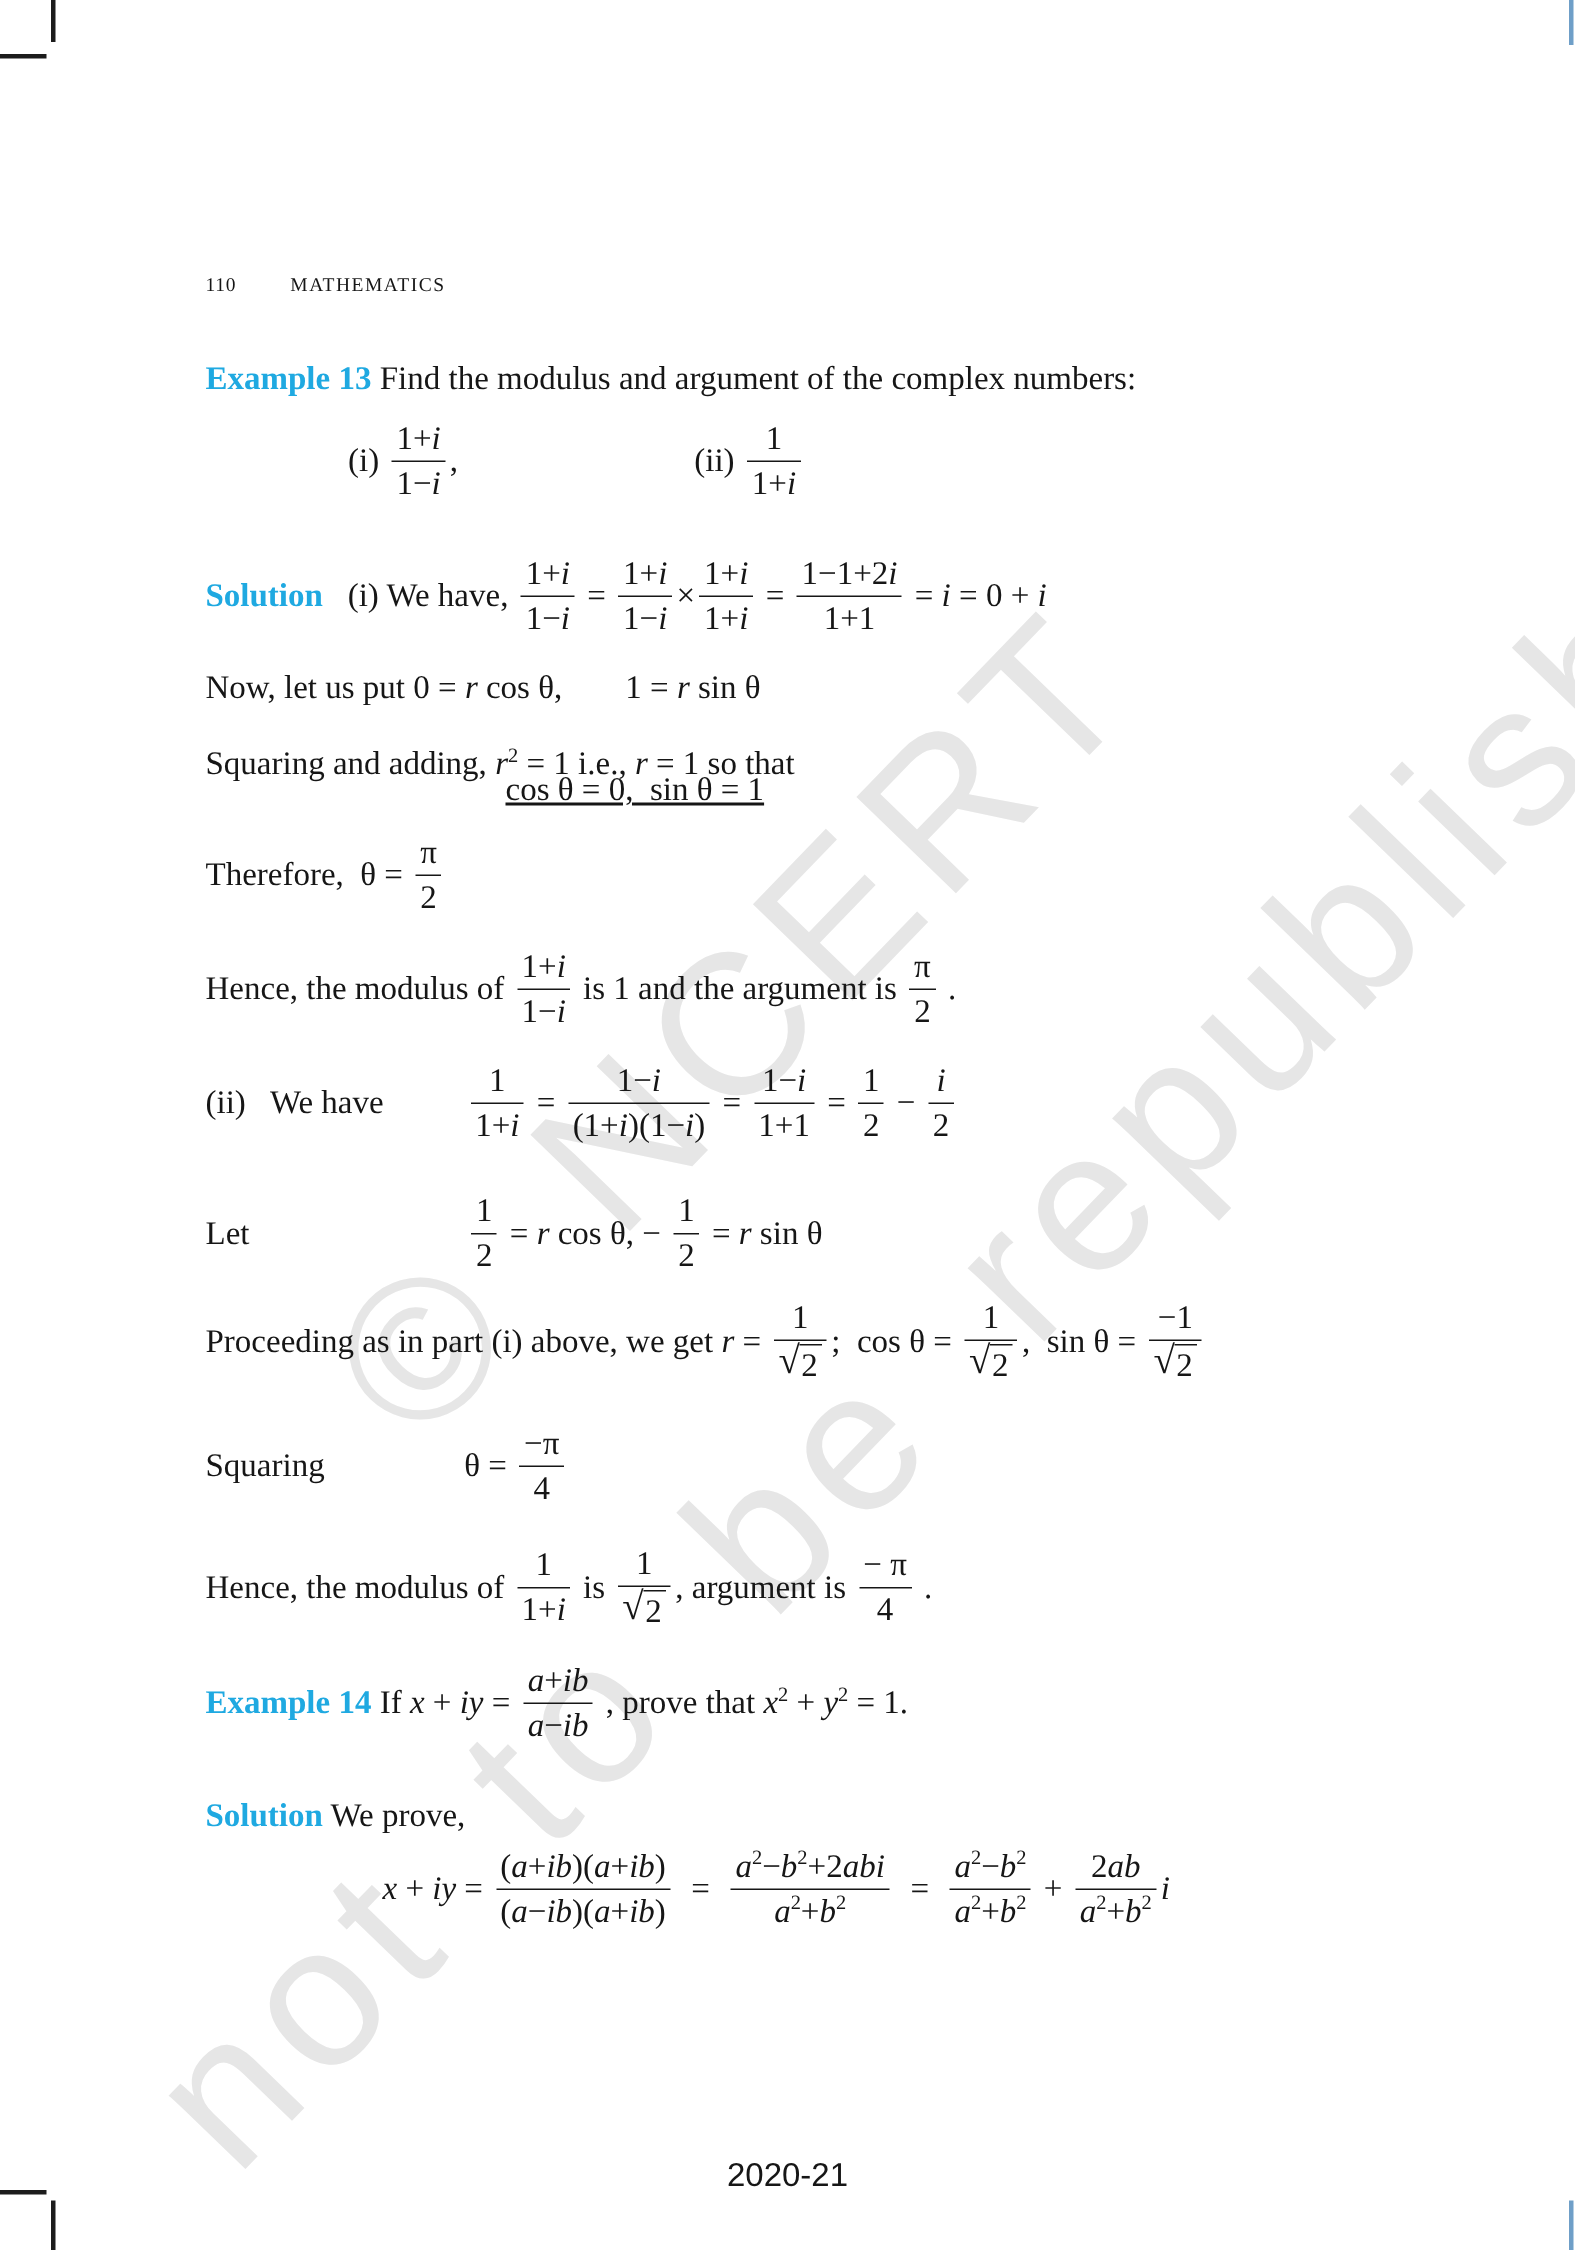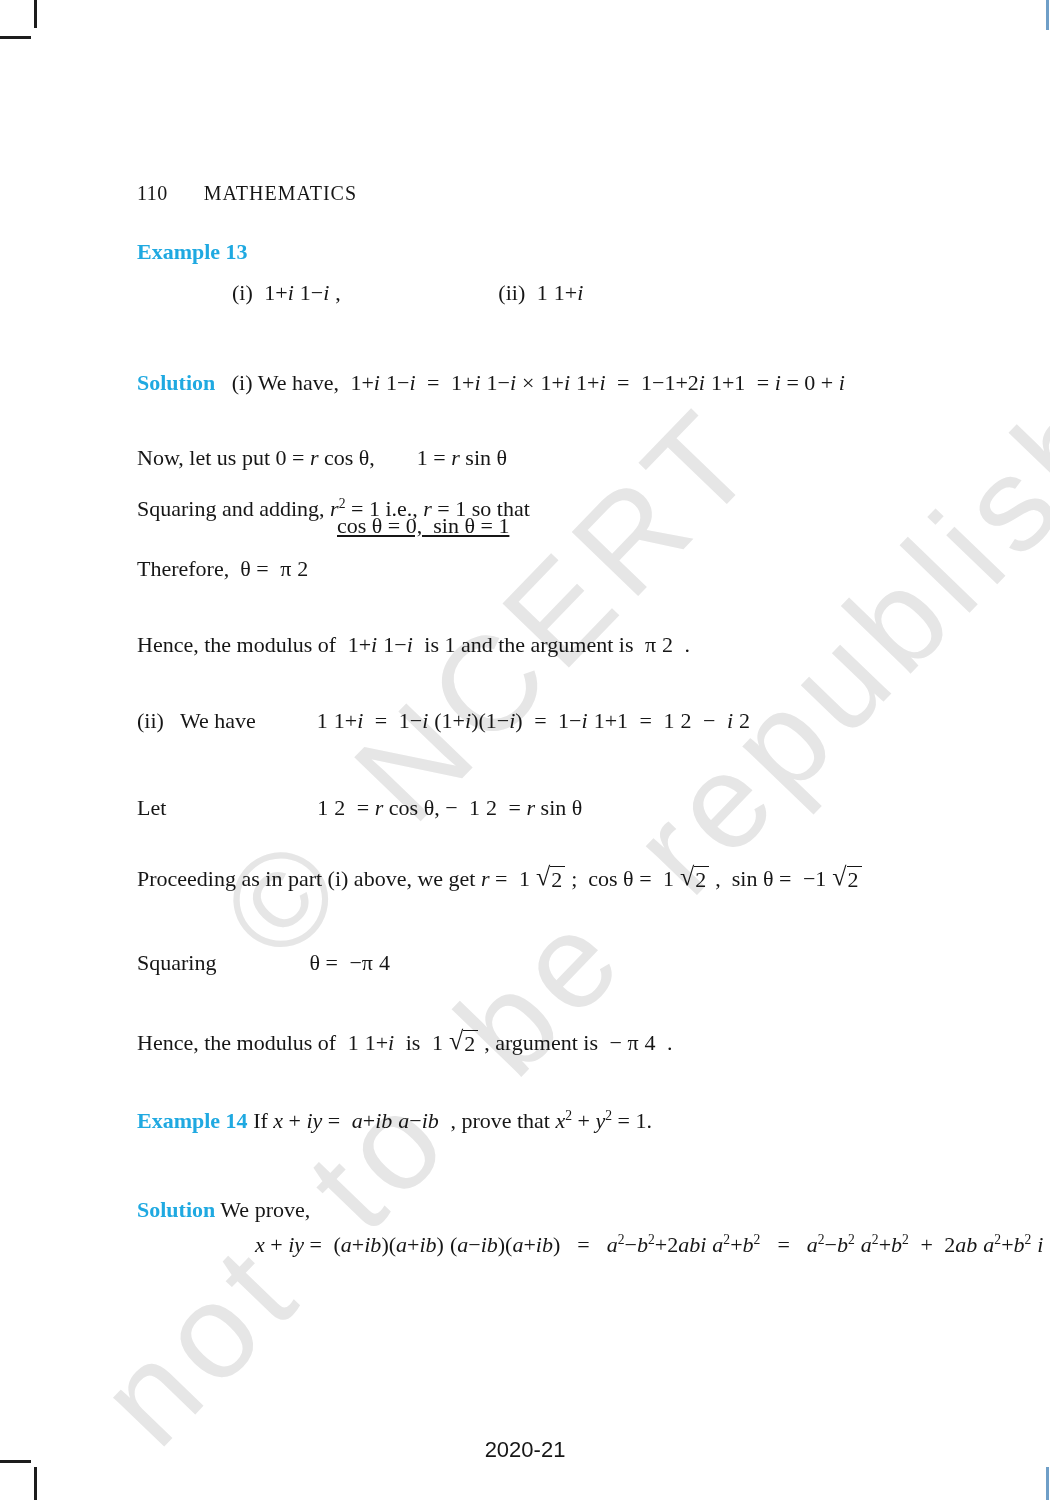--- a/index.html
+++ b/index.html
@@ -43,21 +43,21 @@
   .mark.tl-h{left:0;top:36px;width:31px;height:3px;}
   .mark.bl-h{left:0;top:1460px;width:31px;height:3px;}
   .mark.bl-v{left:34px;top:1467px;width:3px;height:33px;}
   .edge-strip{position:absolute;background:var(--edge);width:3px;z-index:3;}
   .edge-strip.top{right:1px;top:0;height:30px;}
   .edge-strip.bottom{right:1px;top:1467px;height:33px;}
 
   
   .runhead{
     position:absolute;left:137px;top:182px;
-    font-size:20px;letter-spacing:0.5px;z-index:2;
+    font-size:13px;letter-spacing:0.5px;z-index:2;
   }
   .runhead .title{margin-left:36px;letter-spacing:1px;}
   .folio{
     position:absolute;left:0;right:0;top:1437px;
     text-align:center;
     font-family:"Liberation Sans", sans-serif;
     font-size:22px;z-index:2;
   }
 
   
@@ -66,21 +66,21 @@
     display:flex;align-items:center;
     font-size:22px;
     white-space:pre;
     z-index:2;
   }
   .accent{color:var(--accent);font-weight:bold;}
   .mi{font-style:italic;}
   .msup{font-size:0.62em;line-height:0;vertical-align:super;}
   .sp{display:inline-block;height:1px;}
   .frac{
-    display:inline-flex;flex-direction:row;align-items:center;
+    display:inline-flex;flex-direction:column;align-items:center;
     text-align:center;margin:0 3px;line-height:1.12;
   }
   .fnum,.fden{padding:0 3px;white-space:pre;}
   .fbar{width:100%;border-top:1.8px solid var(--text);margin:2px 0;height:0;}
   .sqrt{display:inline-flex;align-items:flex-start;}
   .rad{font-size:1.18em;line-height:0.85;}
   .rcnt{border-top:1.7px solid var(--text);padding:1px 3px 0 1px;}
 </style>
 </head>
 <body>
@@ -97,21 +97,21 @@
   <div class="mark bl-h"></div>
   <div class="mark bl-v"></div>
   <div class="edge-strip top"></div>
   <div class="edge-strip bottom"></div>
 
   <div class="runhead">
     <span>110</span><span class="title">MATHEMATICS</span>
   </div>
 
   <main id="content">
-      <div class="line" style="top: 239px; left: 137px;"><span class="accent">Example 13</span></div>
+      <div class="line" style="top: 239px; left: 137px;"><span class="accent">Example 13</span><span> Find the modulus and argument of the complex numbers:</span></div>
       <div class="line" style="top: 280px; left: 232px;"><span>(i) </span><span class="frac"><span class="fnum"><span class="mr">1+</span><span class="mi">i</span></span><span class="fbar"></span><span class="fden"><span class="mr">1−</span><span class="mi">i</span></span></span><span>, </span><span class="sp" style="width: 152px;"></span><span>(ii) </span><span class="frac"><span class="fnum"><span class="mr">1</span></span><span class="fbar"></span><span class="fden"><span class="mr">1+</span><span class="mi">i</span></span></span></div>
       <div class="line" style="top: 370px; left: 137px;"><span class="accent">Solution</span><span>   (i) We have, </span><span class="frac"><span class="fnum"><span class="mr">1+</span><span class="mi">i</span></span><span class="fbar"></span><span class="fden"><span class="mr">1−</span><span class="mi">i</span></span></span><span> = </span><span class="frac"><span class="fnum"><span class="mr">1+</span><span class="mi">i</span></span><span class="fbar"></span><span class="fden"><span class="mr">1−</span><span class="mi">i</span></span></span><span>×</span><span class="frac"><span class="fnum"><span class="mr">1+</span><span class="mi">i</span></span><span class="fbar"></span><span class="fden"><span class="mr">1+</span><span class="mi">i</span></span></span><span> = </span><span class="frac"><span class="fnum"><span class="mr">1−1+2</span><span class="mi">i</span></span><span class="fbar"></span><span class="fden"><span class="mr">1+1</span></span></span><span> = </span><span class="m"><span class="mi">i</span></span><span> = 0 + </span><span class="m"><span class="mi">i</span></span></div>
       <div class="line" style="top: 445px; left: 137px; justify-content: center;"><span>Now, let us put 0 = </span><span class="m"><span class="mi">r</span></span><span> cos θ,</span><span class="sp" style="width: 42px;"></span><span>1 = </span><span class="m"><span class="mi">r</span></span><span> sin θ</span></div>
       <div class="line" style="top: 479px; left: 137px; margin-top: 17px;"><span>Squaring and adding, </span><span class="m"><span class="mi">r</span><sup class="msup">2</sup></span><span> = 1 i.e., </span><span class="m"><span class="mi">r</span></span><span> = 1 so that</span></div>
       <div class="line" style="top: 513px; left: 337px; text-decoration: underline;"><span>cos θ = 0,  sin θ = 1</span></div>
       <div class="line" style="top: 556px; left: 137px;"><span>Therefore,  θ = </span><span class="frac"><span class="fnum"><span class="mr">π</span></span><span class="fbar"></span><span class="fden"><span class="mr">2</span></span></span></div>
       <div class="line" style="top: 632px; left: 137px;"><span>Hence, the modulus of </span><span class="frac"><span class="fnum"><span class="mr">1+</span><span class="mi">i</span></span><span class="fbar"></span><span class="fden"><span class="mr">1−</span><span class="mi">i</span></span></span><span> is 1 and the argument is </span><span class="frac"><span class="fnum"><span class="mr">π</span></span><span class="fbar"></span><span class="fden"><span class="mr">2</span></span></span><span> .</span></div>
       <div class="line" style="top: 708px; left: 137px;"><span>(ii)   We have</span><span class="sp" style="width: 55px;"></span><span class="frac"><span class="fnum"><span class="mr">1</span></span><span class="fbar"></span><span class="fden"><span class="mr">1+</span><span class="mi">i</span></span></span><span> = </span><span class="frac"><span class="fnum"><span class="mr">1−</span><span class="mi">i</span></span><span class="fbar"></span><span class="fden"><span class="mr">(1+</span><span class="mi">i</span><span class="mr">)(1−</span><span class="mi">i</span><span class="mr">)</span></span></span><span> = </span><span class="frac"><span class="fnum"><span class="mr">1−</span><span class="mi">i</span></span><span class="fbar"></span><span class="fden"><span class="mr">1+1</span></span></span><span> = </span><span class="frac"><span class="fnum"><span class="mr">1</span></span><span class="fbar"></span><span class="fden"><span class="mr">2</span></span></span><span> − </span><span class="frac"><span class="fnum"><span class="mi">i</span></span><span class="fbar"></span><span class="fden"><span class="mr">2</span></span></span></div>
       <div class="line" style="top: 795px; left: 137px;"><span>Let</span><span class="sp" style="width: 145px;"></span><span class="frac"><span class="fnum"><span class="mr">1</span></span><span class="fbar"></span><span class="fden"><span class="mr">2</span></span></span><span> = </span><span class="m"><span class="mi">r</span></span><span> cos θ, − </span><span class="frac"><span class="fnum"><span class="mr">1</span></span><span class="fbar"></span><span class="fden"><span class="mr">2</span></span></span><span> = </span><span class="m"><span class="mi">r</span></span><span> sin θ</span></div>
       <div class="line" style="top: 866px; left: 137px;"><span>Proceeding as in part (i) above, we get </span><span class="m"><span class="mi">r</span></span><span> = </span><span class="frac"><span class="fnum"><span class="mr">1</span></span><span class="fbar"></span><span class="fden"><span class="sqrt"><span class="rad">√</span><span class="rcnt">2</span></span></span></span><span>;  cos θ = </span><span class="frac"><span class="fnum"><span class="mr">1</span></span><span class="fbar"></span><span class="fden"><span class="sqrt"><span class="rad">√</span><span class="rcnt">2</span></span></span></span><span>,  sin θ = </span><span class="frac"><span class="fnum"><span class="mr">−1</span></span><span class="fbar"></span><span class="fden"><span class="sqrt"><span class="rad">√</span><span class="rcnt">2</span></span></span></span></div>

